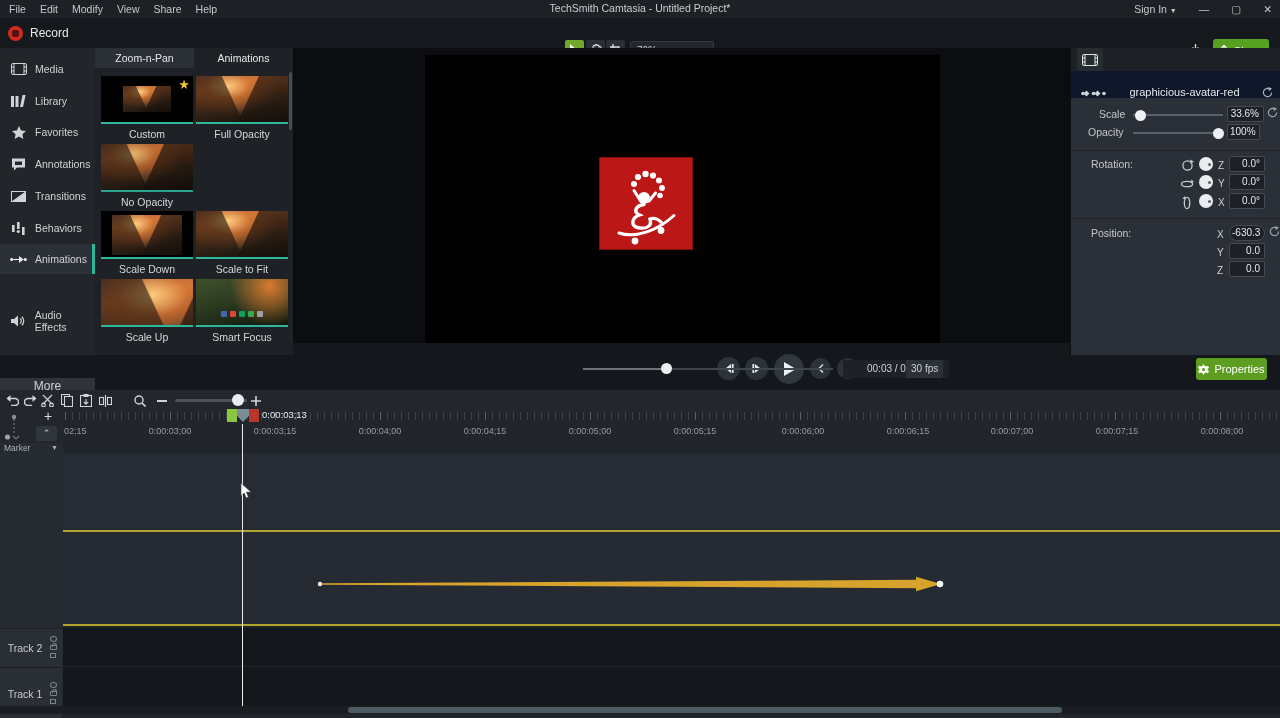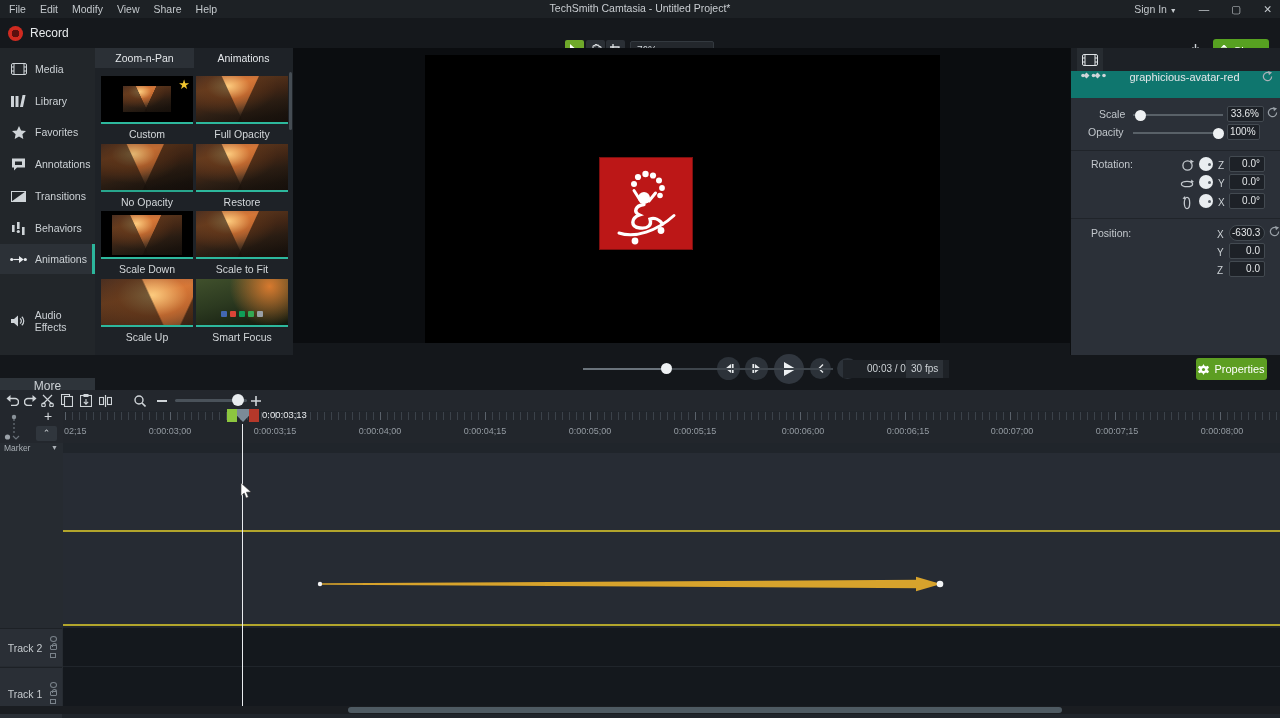--- a/index.html
+++ b/index.html
@@ -73,21 +73,21 @@
   .scrub-track { position:absolute; left:290px; top:25px; width:250px; height:2px; background:#3e454c; }
   .scrub-track .done { position:absolute; left:0; top:0; height:2px; width:85px; background:#707densed8; background:#6a737b; }
   .scrub-thumb { position:absolute; left:368px; top:20px; width:11px; height:11px; border-radius:50%; background:#eef1f3; cursor:pointer; }
   .time-box { position:absolute; left:550px; top:17px; height:18px; padding:0 24px; background:#1e2227; font-size:10px; color:#cdd2d6; line-height:18px; }
   .fps-box  { position:absolute; left:613px; top:17px; height:18px; padding:0 5px; background:#2c3137; font-size:10px; color:#cdd2d6; line-height:18px; }
 
   
   .props { position:absolute; left:1070px; top:48px; width:210px; height:307px; background:#2b3038; border-left:1px solid #0d0f11; }
   .props-tabs { position:absolute; left:0; top:0; width:210px; height:23px; background:#1d2126; }
   .props-tab { position:absolute; left:6px; top:0; width:26px; height:23px; background:#272c31; display:flex; align-items:center; justify-content:center; cursor:pointer; }
-  .props-head { position:absolute; left:0; top:23px; width:210px; height:27px; background:#0f766e; display:flex; align-items:flex-start; }
+  .props-head { position:absolute; left:0; top:23px; width:210px; height:27px; background:#0f172a; display:flex; align-items:flex-end; }
   .props-title { flex:1; text-align:center; font-size:11px; color:#e4e7ea; }
   .prop-label { font-size:10.5px; color:#c2c7cc; }
   .slider-track { position:absolute; height:2px; background:#596168; }
   .slider-thumb { position:absolute; width:11px; height:11px; border-radius:50%; background:#eef1f3; top:-4.5px; cursor:pointer; }
   .val-box { position:absolute; height:16px; background:#1d2127; border:1px solid #434a51; border-radius:2px; font-size:10px; color:#e5e8ea; text-align:right; padding:1px 4px 0 2px; }
   .rot-knob { position:absolute; width:14px; height:14px; border-radius:50%; background:#e9edf0; cursor:pointer; }
   .rot-knob::after { content:""; position:absolute; right:2.5px; top:5.5px; width:3px; height:3px; border-radius:50%; background:#565d64; }
   .axis-letter { position:absolute; font-size:10px; color:#cdd2d6; }
   .divider { position:absolute; left:0; width:210px; height:1px; background:#20242a; }
   .props-btn { position:absolute; left:1196px; top:358px; width:71px; height:22px; background:#5d9e22; border-radius:3px; display:flex; align-items:center; justify-content:center; gap:5px; color:#fff; font-size:11px; cursor:pointer; }
@@ -291,24 +291,20 @@
     </div>
     <div class="thumb-cell" style="left:101px; top:28px;">
       <div class="thumb photo"></div>
       <div class="thumb-label">Full Opacity</div>
     </div>
 
     <div class="thumb-cell" style="left:6px; top:96px;">
       <div class="thumb photo" style="filter:brightness(.9);"></div>
       <div class="thumb-label">No Opacity</div>
     </div>
-    <div class="thumb-cell" style="left:101px; top:96px;">
-      <div class="thumb photo"></div>
-      <div class="thumb-label">Restore</div>
-    </div>
 
     <div class="thumb-cell" style="left:6px; top:163px;">
       <div class="thumb">
           <div class="photo photo-inner" style="left:11px; top:4px; width:70px; height:40px;"></div>
         </div>
       <div class="thumb-label">Scale Down</div>
     </div>
     <div class="thumb-cell" style="left:101px; top:163px;">
       <div class="thumb photo"></div>
       <div class="thumb-label">Scale to Fit</div>

